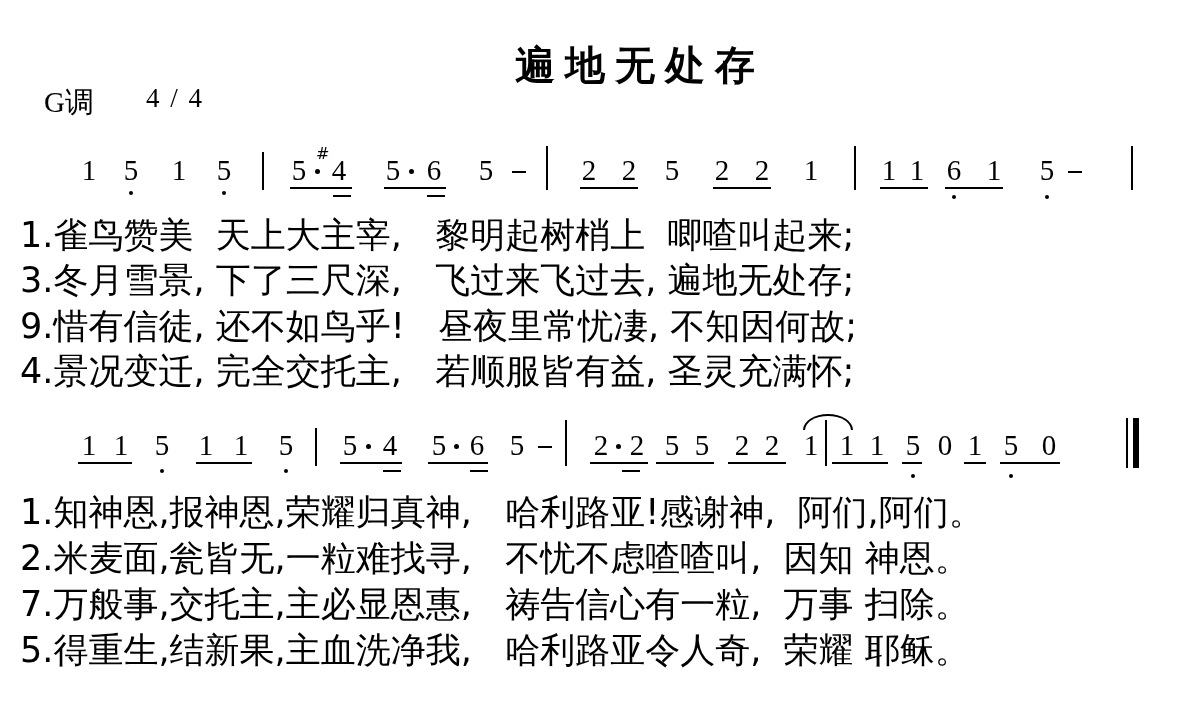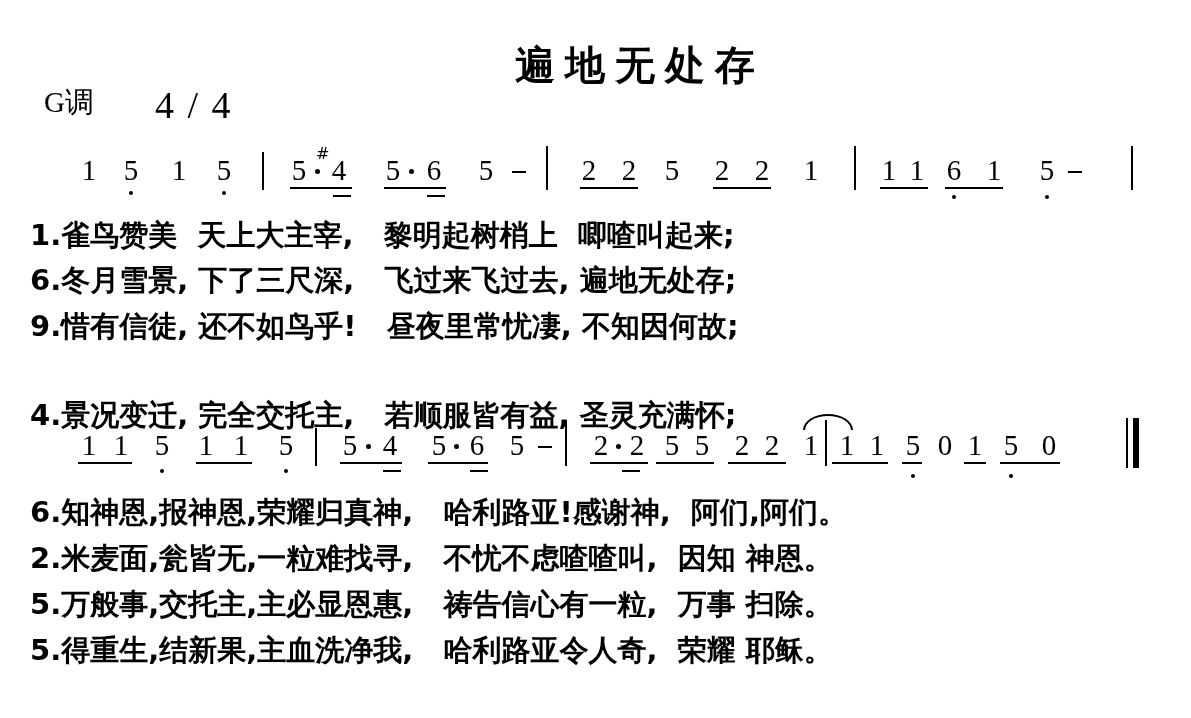--- a/index.html
+++ b/index.html
@@ -1,30 +1,30 @@
 <!DOCTYPE html>
 <html><head>
 <meta charset="utf-8">
 <style>
   html, body { margin: 0; padding: 0; background: #ffffff; }
   body { width: 1191px; height: 718px; position: relative; overflow: hidden; color: #000; font-family: "DejaVu Serif", "Liberation Serif", serif; }
   .title { position: absolute; left: 515px; top: 38px; font-family: "DejaVu Sans", sans-serif; font-weight: bold; font-size: 40px; letter-spacing: 10px; }
   .key { position: absolute; left: 44px; top: 83px; font-size: 29px; font-family: "Liberation Serif", serif; }
-  .meter { position: absolute; left: 155px; top: 83px; font-size: 38px; font-family: "Liberation Serif", serif; word-spacing: 4px; }
+  .meter { position: absolute; left: 146px; top: 83px; font-size: 27px; font-family: "Liberation Serif", serif; word-spacing: 4px; }
   .staff { position: absolute; left: 0; width: 1191px; }
   .n { position: absolute; font-family: "Liberation Serif", serif; font-size: 29px; line-height: 30px; width: 18px; text-align: center; }
   .dot-low { position: absolute; width: 4px; height: 4px; background: #000; border-radius: 50%; }
   .ul { position: absolute; height: 2px; background: #000; }
   .bar { position: absolute; width: 2px; background: #000; }
   .bar.thick { width: 6px; }
   .aug { position: absolute; width: 5px; height: 5px; background: #000; border-radius: 50%; }
   .dash { position: absolute; width: 14px; height: 2px; background: #000; }
   .sharp { position: absolute; font-size: 16px; font-family: "DejaVu Sans", sans-serif; }
   .tie { position: absolute; border: 2px solid #000; border-bottom: none; border-radius: 50% 50% 0 0 / 100% 100% 0 0; }
-  .lyric { position: absolute; left: 30px; font-family: "DejaVu Sans", sans-serif; font-size: 29px; white-space: pre; line-height: 34px; letter-spacing: 0px; font-weight: bold; }
+  .lyric { position: absolute; left: 20px; font-family: "DejaVu Sans", sans-serif; font-size: 35px; white-space: pre; line-height: 34px; letter-spacing: 0px; }
 </style>
 </head>
 <body>
 
 <div class="title">遍地无处存</div>
 <div class="key">G调</div>
 <div class="meter">4 / 4</div>
 
 <div class="staff" style="top:150px;height:60px;">
   <span class="n" style="left:80px;top:5px;">1</span>
@@ -67,23 +67,23 @@
   <span class="dot-low" style="left:952px;top:45px;"></span>
   <span class="n" style="left:985px;top:5px;">1</span>
   <span class="ul" style="left:945px;top:37px;width:58px;"></span>
   <span class="n" style="left:1038px;top:5px;">5</span>
   <span class="dot-low" style="left:1045px;top:45px;"></span>
   <span class="dash" style="left:1068px;top:21px;"></span>
   <span class="bar" style="left:1131px;top:-4px;height:44px;"></span>
 </div>
 
 <div class="lyric" style="top:218px;">1.雀鸟赞美  天上大主宰,   黎明起树梢上  唧喳叫起来;</div>
-<div class="lyric" style="top:263px;">6.冬月雪景, 下了三尺深,   飞过来飞过去, 遍地无处存;</div>
+<div class="lyric" style="top:263px;">3.冬月雪景, 下了三尺深,   飞过来飞过去, 遍地无处存;</div>
 <div class="lyric" style="top:309px;">9.惜有信徒, 还不如鸟乎!   昼夜里常忧凄, 不知因何故;</div>
-<div class="lyric" style="top:354px;margin-top:44px;">4.景况变迁, 完全交托主,   若顺服皆有益, 圣灵充满怀;</div>
+<div class="lyric" style="top:354px;">4.景况变迁, 完全交托主,   若顺服皆有益, 圣灵充满怀;</div>
 
 <div class="staff" style="top:418px;height:70px;">
   <span class="n" style="left:80px;top:12px;">1</span>
   <span class="n" style="left:112px;top:12px;">1</span>
   <span class="ul" style="left:78px;top:44px;width:54px;"></span>
   <span class="n" style="left:153px;top:12px;">5</span>
   <span class="dot-low" style="left:160px;top:51px;"></span>
   <span class="n" style="left:197px;top:12px;">1</span>
   <span class="n" style="left:232px;top:12px;">1</span>
   <span class="ul" style="left:196px;top:44px;width:56px;"></span>
@@ -130,16 +130,16 @@
   <span class="n" style="left:966px;top:12px;">1</span>
   <span class="ul" style="left:964px;top:44px;width:22px;"></span>
   <span class="n" style="left:1002px;top:12px;">5</span>
   <span class="dot-low" style="left:1009px;top:56px;"></span>
   <span class="n" style="left:1040px;top:12px;">0</span>
   <span class="ul" style="left:1000px;top:44px;width:60px;"></span>
   <span class="bar" style="left:1126px;top:0px;height:50px;"></span>
   <span class="bar thick" style="left:1133px;top:0px;height:50px;"></span>
 </div>
 
-<div class="lyric" style="top:495px;">6.知神恩,报神恩,荣耀归真神,   哈利路亚!感谢神,  阿们,阿们。</div>
+<div class="lyric" style="top:495px;">1.知神恩,报神恩,荣耀归真神,   哈利路亚!感谢神,  阿们,阿们。</div>
 <div class="lyric" style="top:541px;">2.米麦面,瓮皆无,一粒难找寻,   不忧不虑喳喳叫,  因知 神恩。</div>
-<div class="lyric" style="top:587px;">5.万般事,交托主,主必显恩惠,   祷告信心有一粒,  万事 扫除。</div>
+<div class="lyric" style="top:587px;">7.万般事,交托主,主必显恩惠,   祷告信心有一粒,  万事 扫除。</div>
 <div class="lyric" style="top:633px;">5.得重生,结新果,主血洗净我,   哈利路亚令人奇,  荣耀 耶稣。</div>
 
 </body></html>

